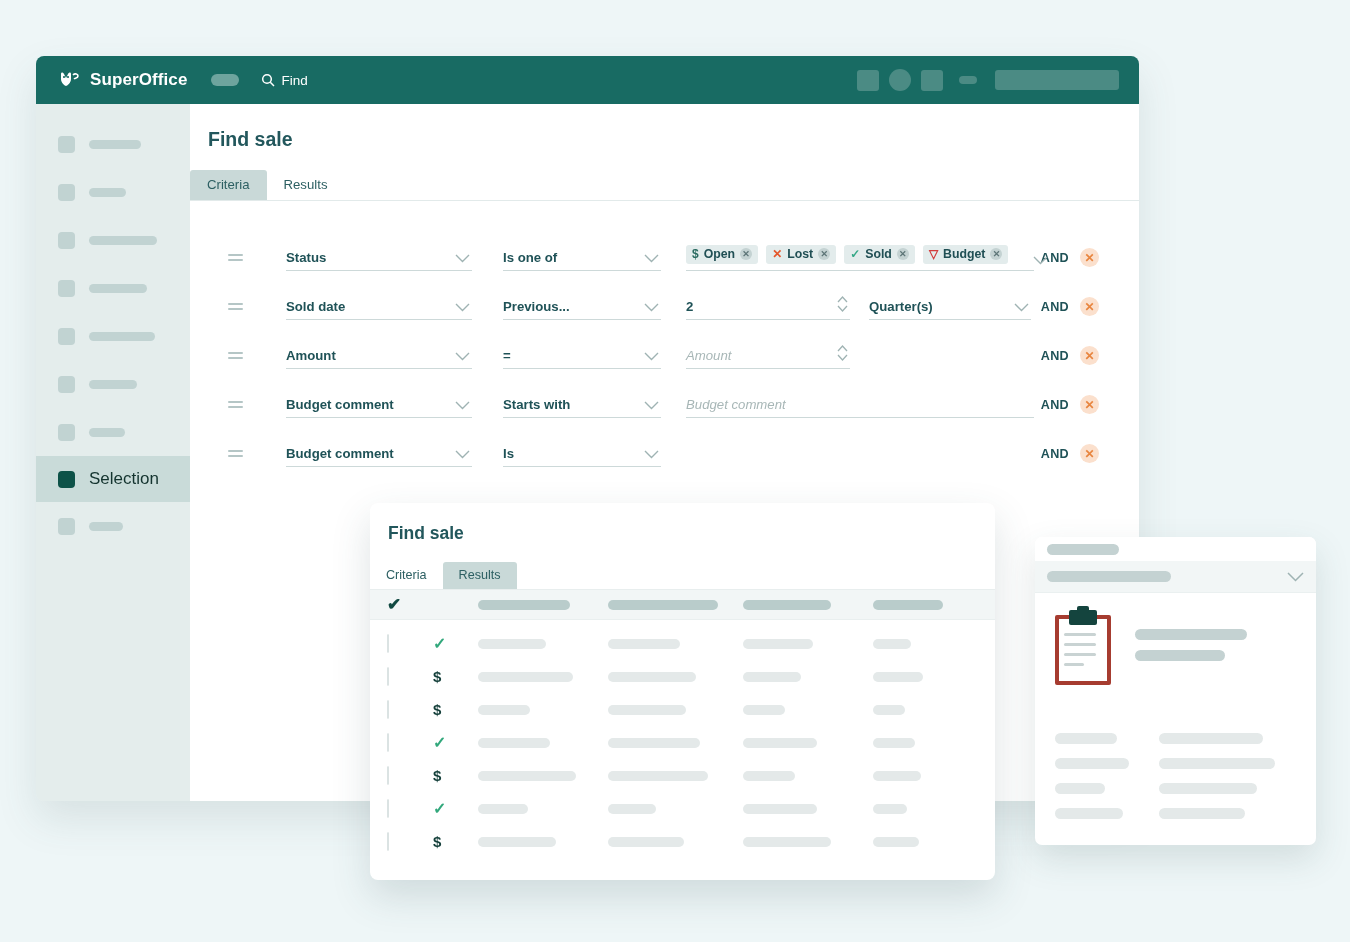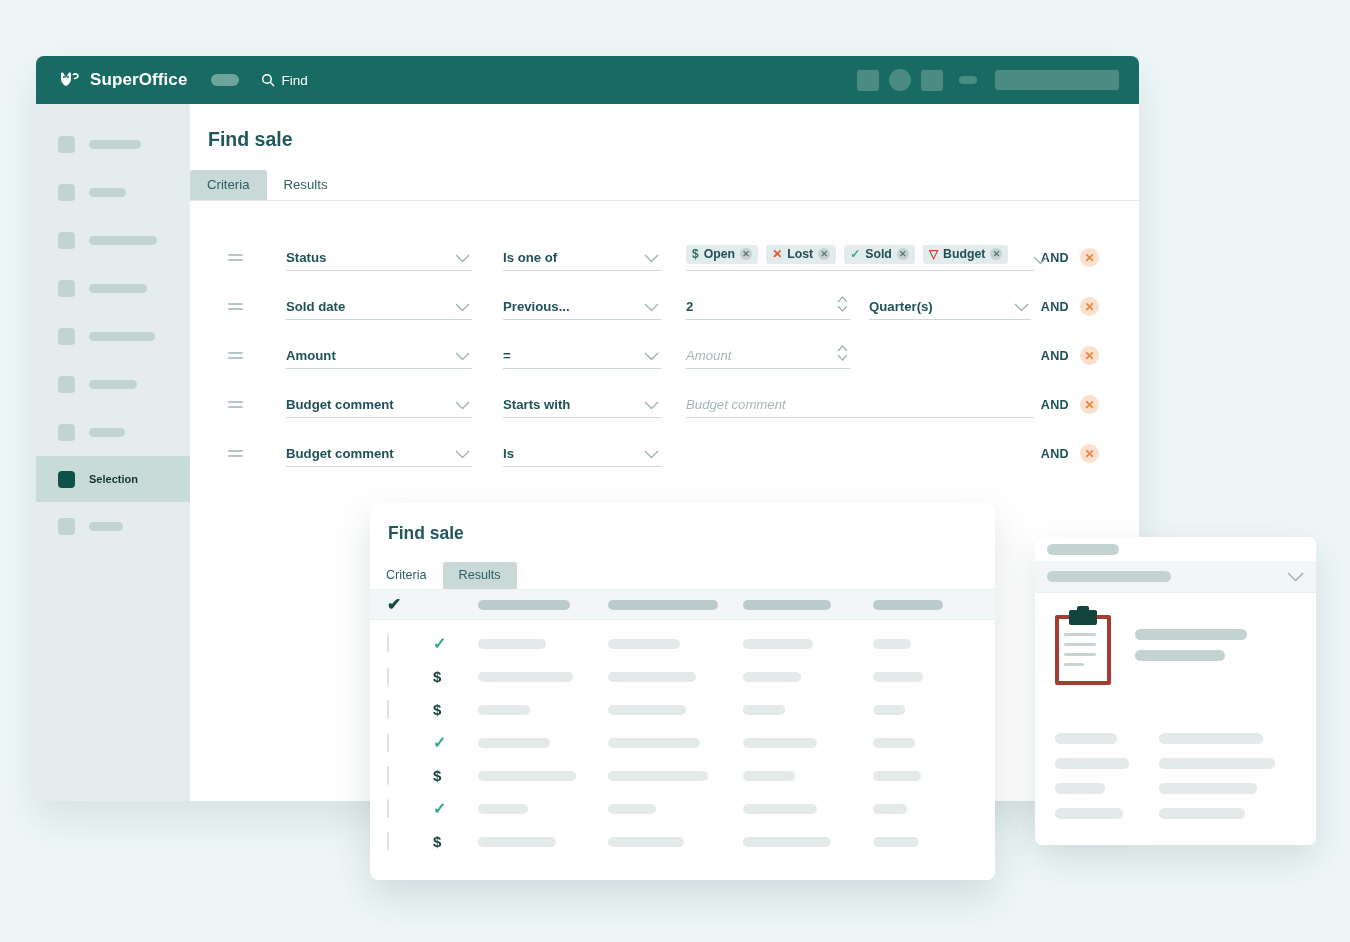--- a/index.html
+++ b/index.html
@@ -54,21 +54,21 @@
   .sidebar {
     width: 154px; background: #e4edec; flex: none; padding-top: 16px;
   }
   .side-item {
     height: 48px; display: flex; align-items: center; padding-left: 22px; gap: 14px;
   }
   .side-dot { width: 17px; height: 17px; border-radius: 4px; background: #c1d3d2; flex: none; }
   .side-bar { height: 9px; border-radius: 5px; background: #c1d3d2; }
   .side-item.active { background: #c9dbd9; height: 46px; }
   .side-item.active .side-dot { background: #0d5248; }
-  .side-label { color: #14342f; font-size: 11px; font-weight: bold; }
+  .side-label { color: #14342f; font-size: 17px; font-weight: normal; }
 
   
   .content { flex: 1; background: #ffffff; }
   .content-head { padding: 24px 0 0 18px; height: 48px; }
   .page-title { color: #22575c; font-size: 19.5px; font-weight: bold; }
   .tabs { display: flex; margin-top: 18px; border-bottom: 1px solid #e2eaea; padding-left: 0; }
   .tab {
     padding: 7px 17px 8px; font-size: 13.2px; color: #2c5f62;
     background: transparent; border-radius: 3px 3px 0 0;
   }

